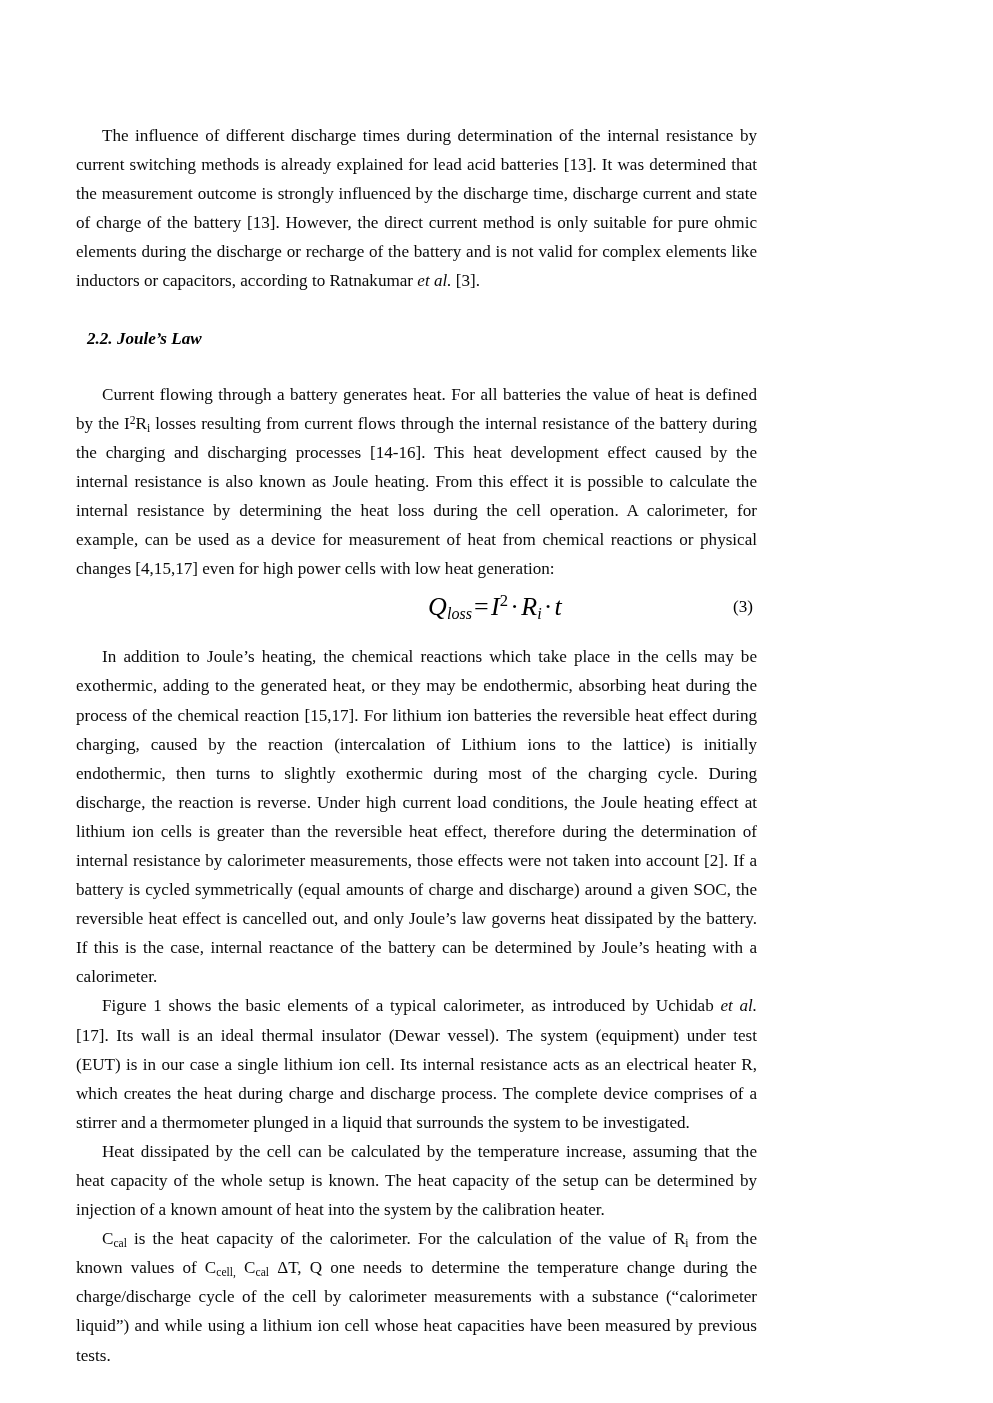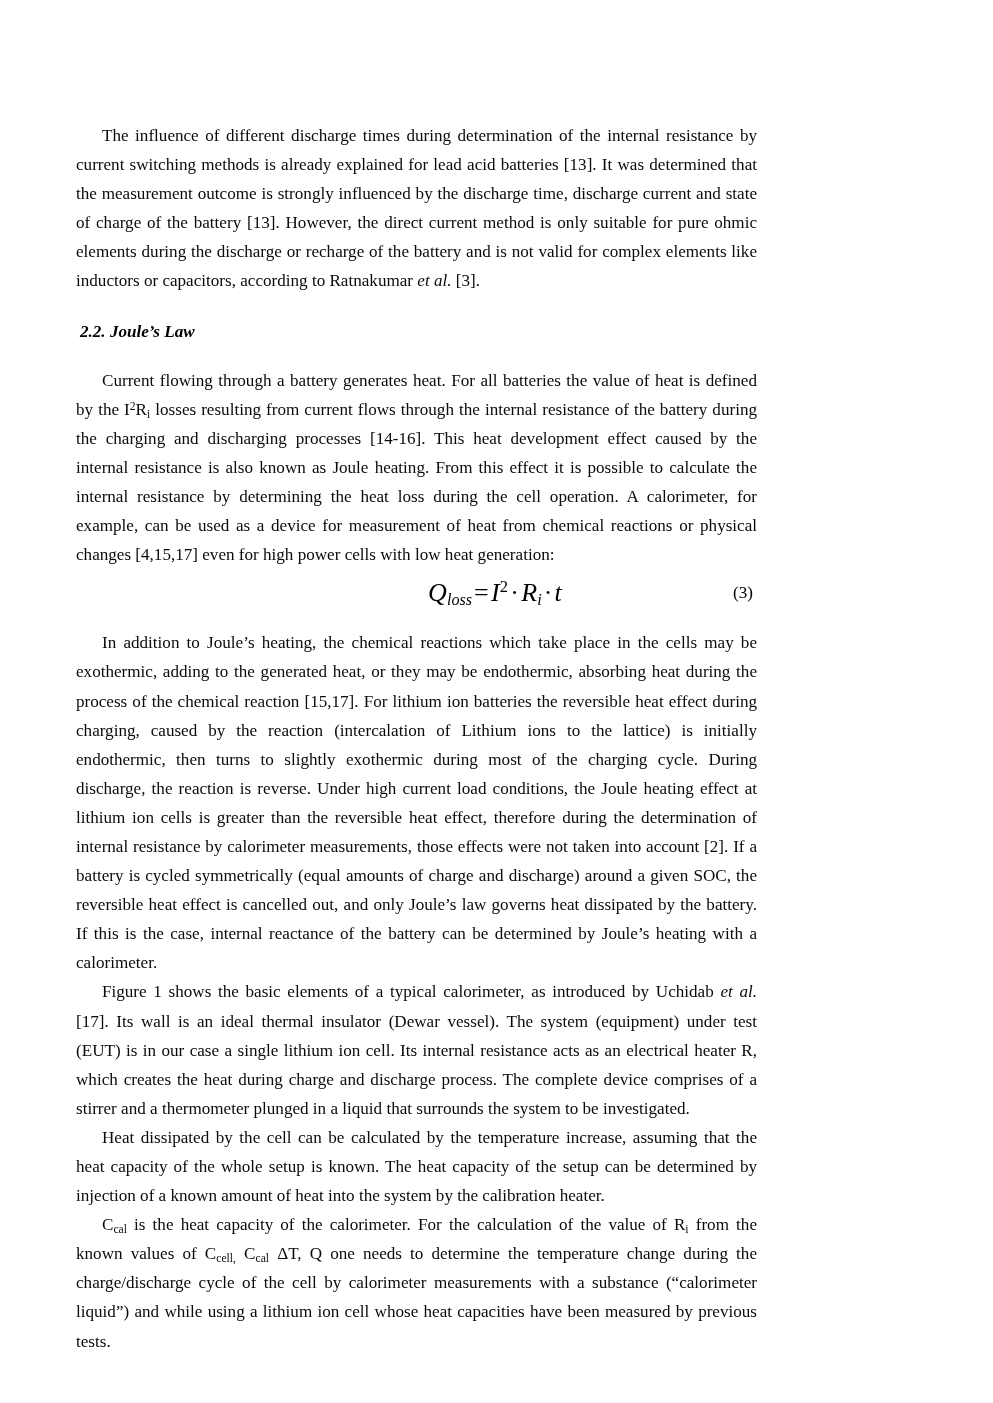--- a/index.html
+++ b/index.html
@@ -31,21 +31,21 @@
     margin: 0;
     color: #0a0a0a;
   }
   .indent {
     text-indent: 26px;
   }
   .section-heading {
     font-size: 17.1px;
     line-height: 29.1px;
     font-style: italic;
-    margin: 4px;
+    margin: 11px;
     padding-top: 17px;
     padding-bottom: 16px;
     text-align: left;
   }
   .equation-row {
     position: relative;
     margin: 0;
     padding-top: 11px;
     padding-bottom: 12px;
     height: 36px;

